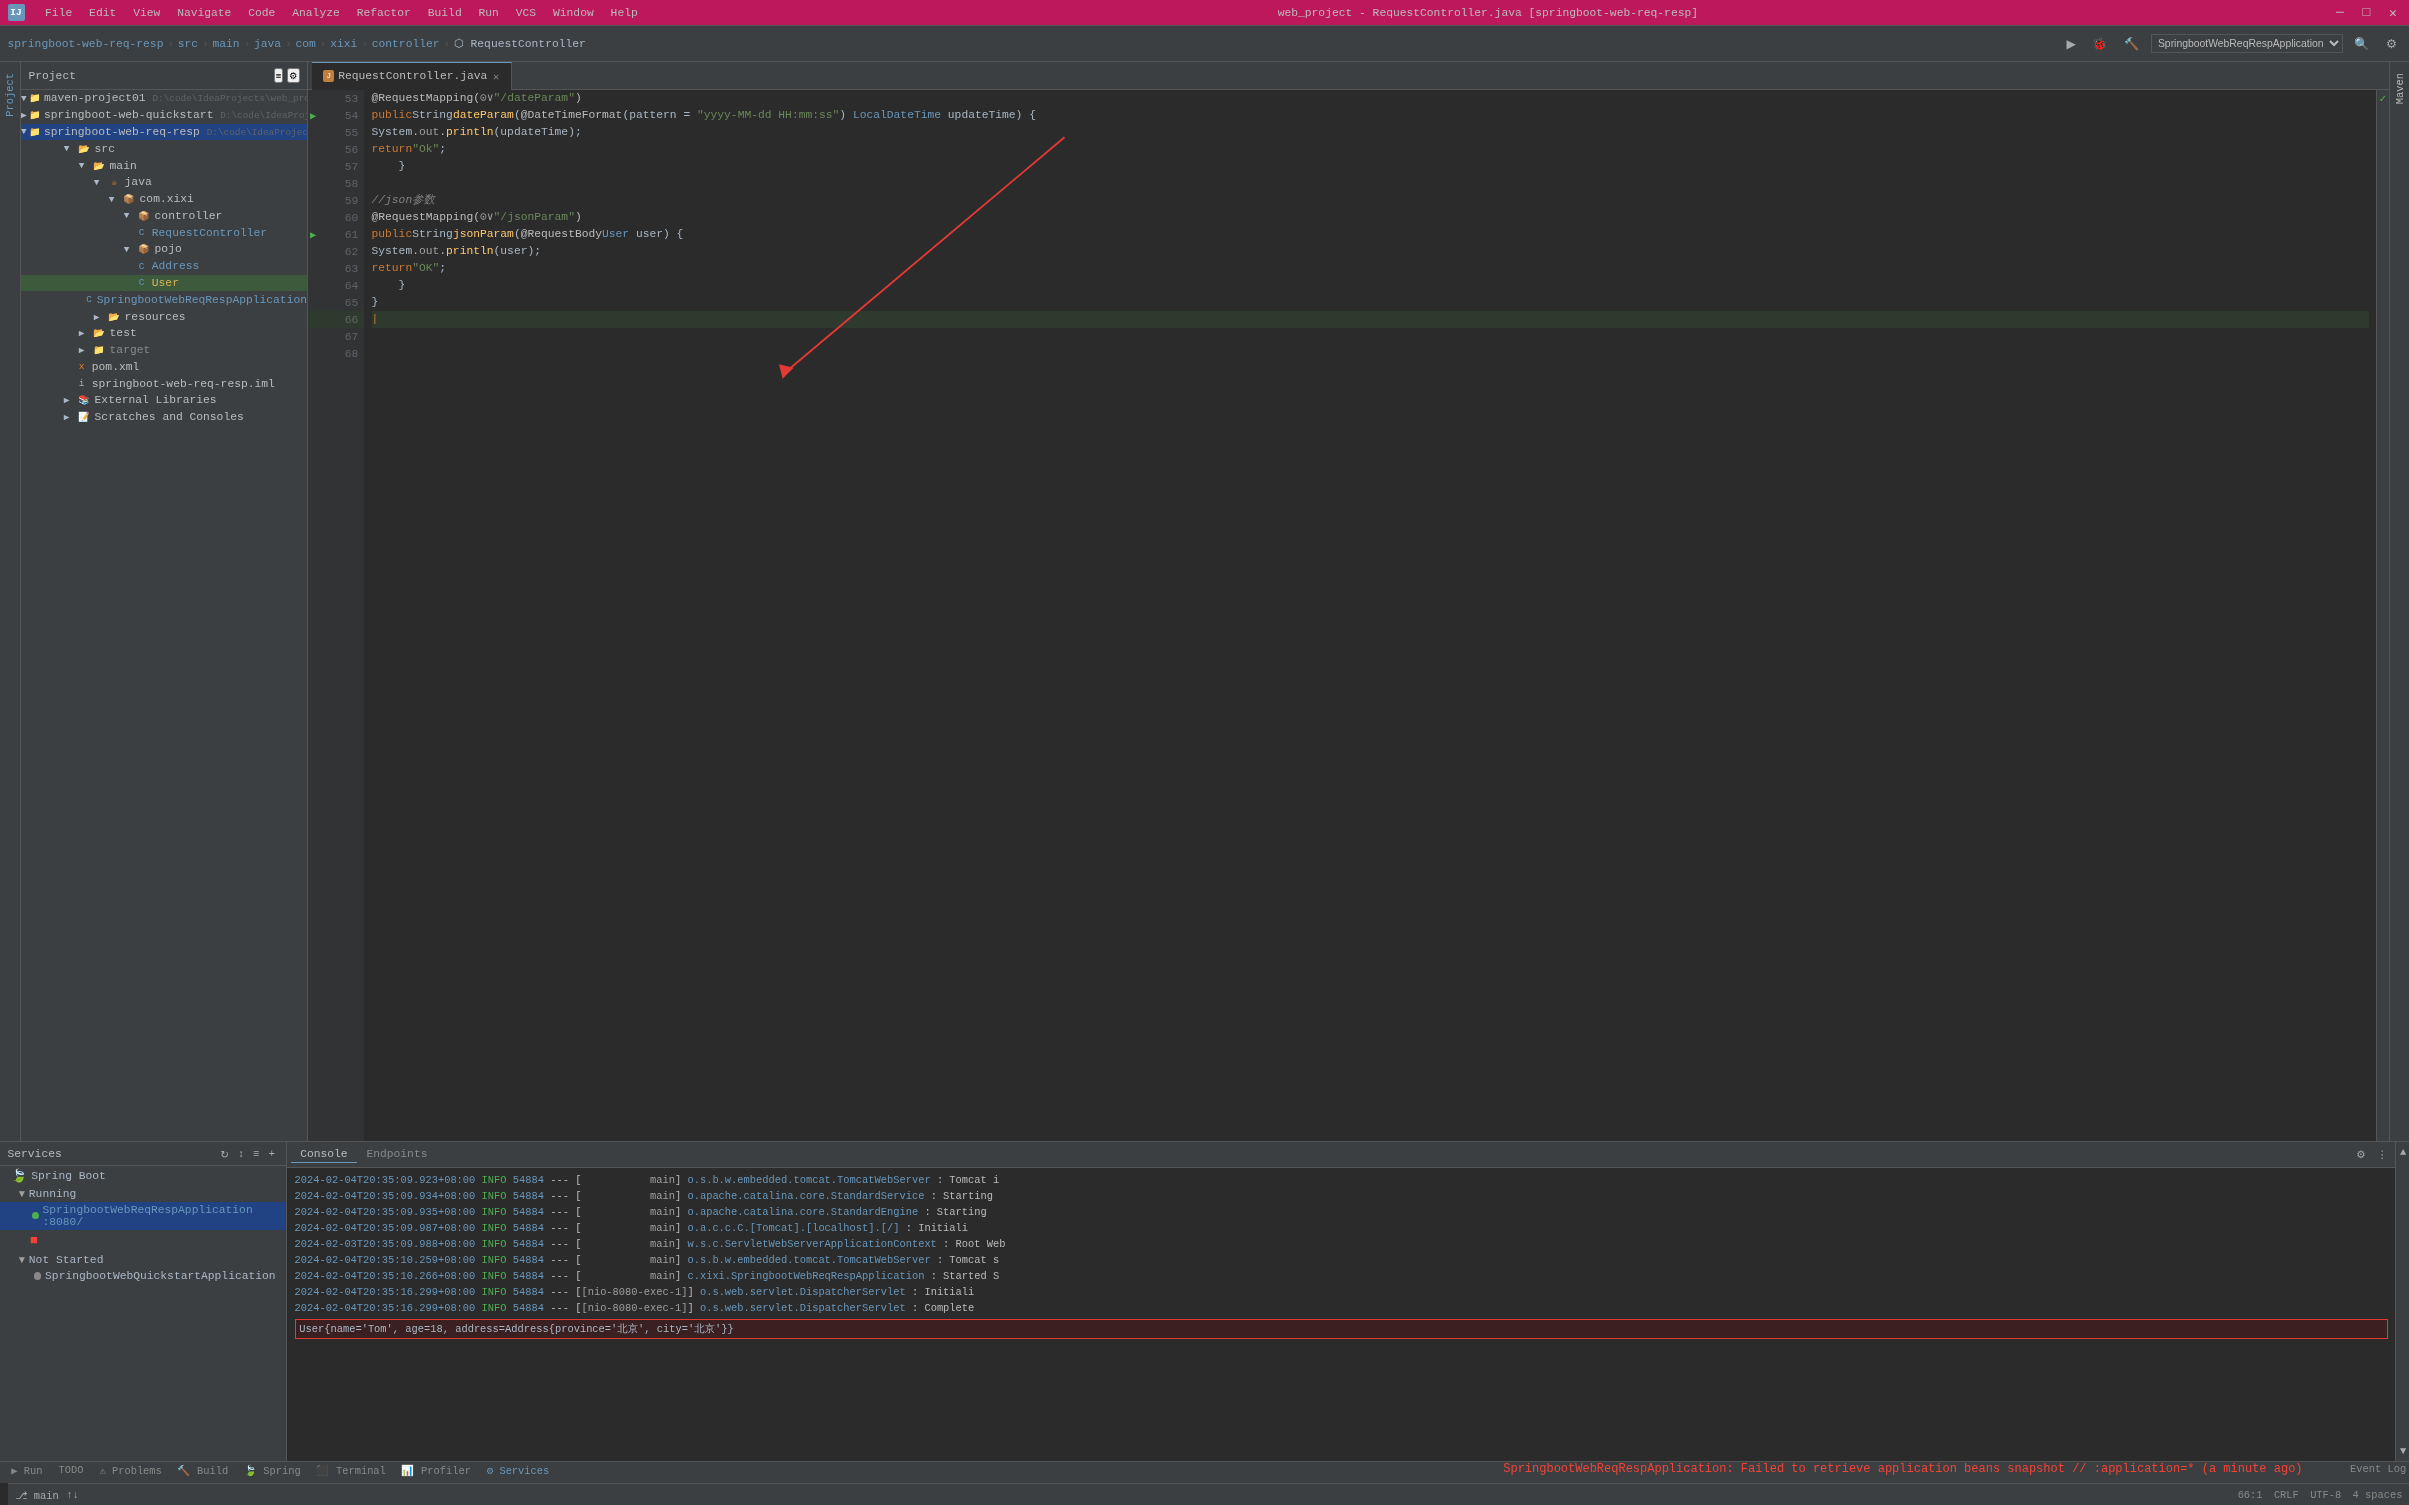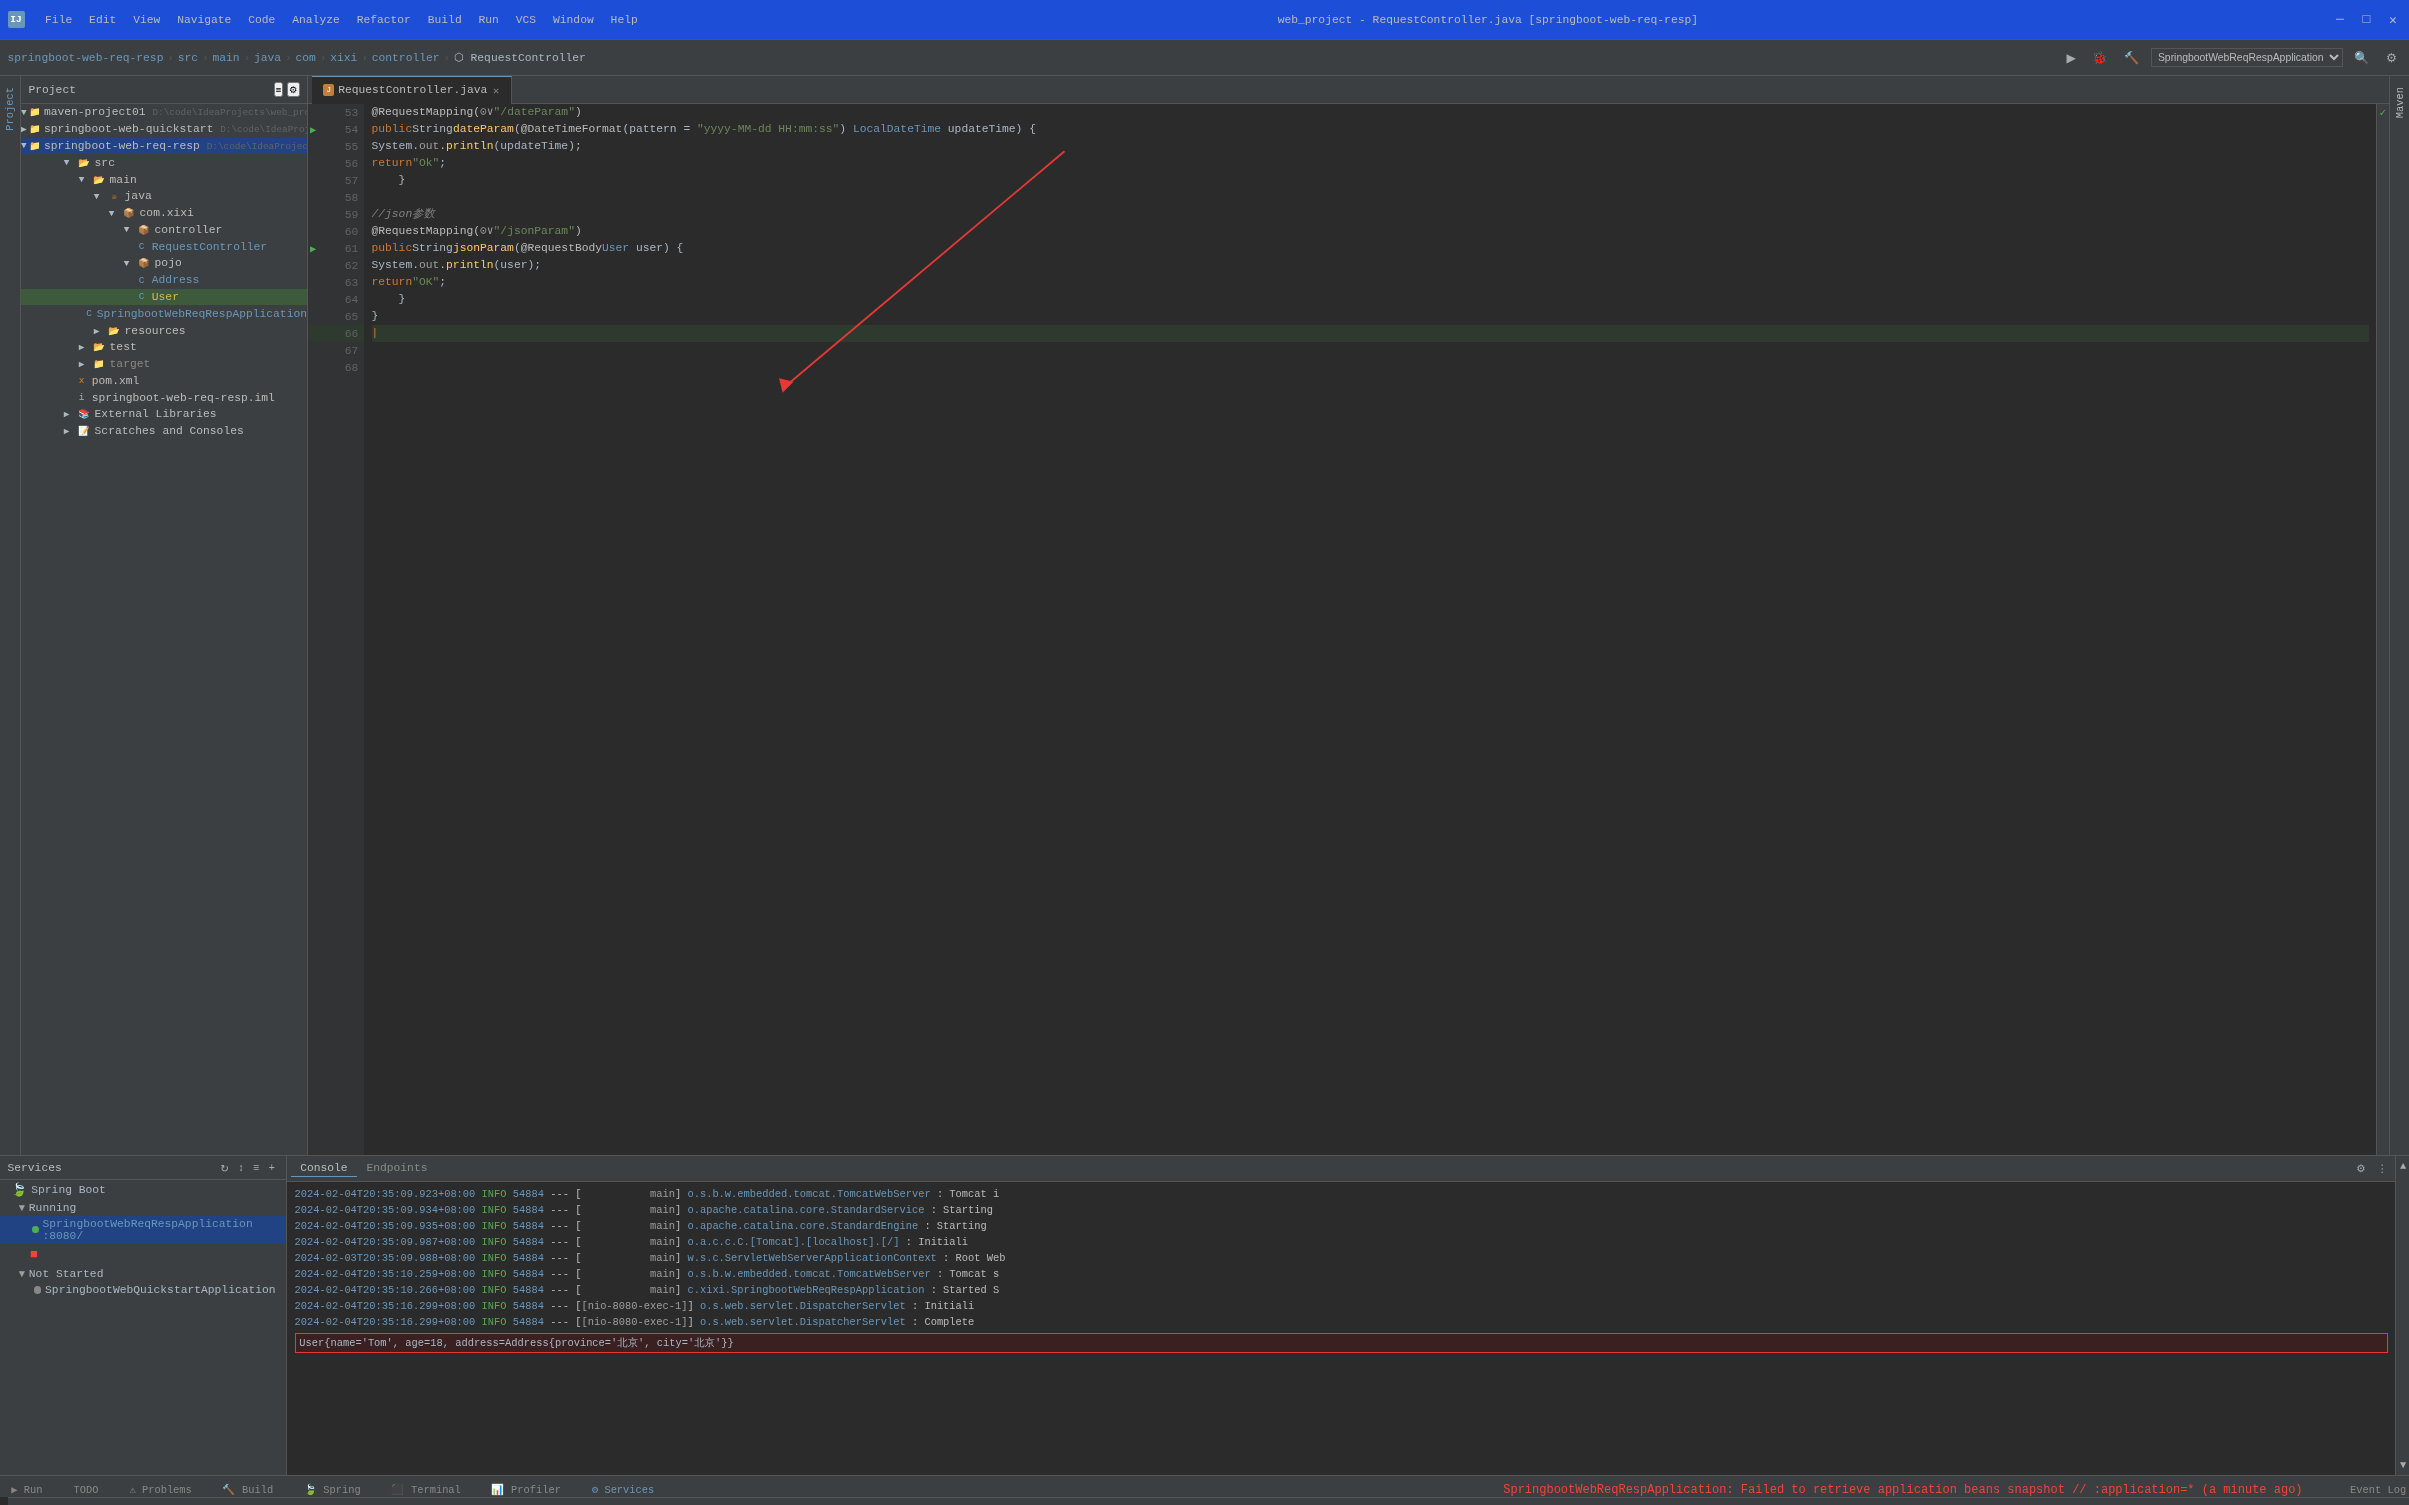--- a/index.html
+++ b/index.html
@@ -1,19 +1,19 @@
 <!DOCTYPE html>
 <html style="font-size:15px"><head>
   <meta charset="utf-8">
   <style>
     * { margin: 0; padding: 0; box-sizing: border-box; }
     body { font-family: 'Courier New', monospace; font-size: 11.3px; background: #2b2b2b; color: #a9b7c6; overflow: hidden; width: 2410px; height: 1506px; }
     
     
-    #titlebar { background: #1d4ed8; height: 40px; display: flex; align-items: center; justify-content: space-between; border-bottom: 0.9px solid #555; padding: 0 7.5px; font-family: Liberation Mono, monospace; }
+    #titlebar { background: #be185d; height: 26px; display: flex; align-items: center; justify-content: space-between; border-bottom: 0.9px solid #555; padding: 0 7.5px; font-family: Liberation Mono, monospace; }
     #titlebar .left { display: flex; align-items: center; gap: 7.5px; }
     #titlebar .menu { display: flex; gap: 1.9px; }
     #titlebar .menu span { padding: 1.9px 7.5px; font-size: 11.3px; color: #bbb; cursor: pointer; }
     #titlebar .title { color: #bbb; font-size: 11.3px; }
     #titlebar .controls { display: flex; gap: 7.5px; }
     #titlebar .controls span { color: #bbb; cursor: pointer; font-size: 13px; padding: 1.9px 5.6px; }
 
     
     #main-layout { display: flex; flex-direction: column; height: calc(100% - 26px); }
     
@@ -86,21 +86,21 @@
 
     
     #statusbar { background: #3c3f41; height: 22.6px; display: flex; align-items: center; justify-content: space-between; padding: 0 7.5px; font-size: 10.4px; color: #888; border-top: 0.9px solid #555; margin-left: 8px; }
     #statusbar .left { display: flex; align-items: center; gap: 7.5px; }
     #statusbar .right { display: flex; align-items: center; gap: 11.3px; }
     
     
     #left-narrow { width: 21px; background: #3c3f41; border-right: 0.9px solid #555; display: flex; flex-direction: column; align-items: center; padding: 3.8px 0; gap: 3.8px; }
     
     
-    #bottom-status-tabs { display: flex; align-items: flex-end; height: 22.6px; background: #3c3f41; border-top: 0.9px solid #555; padding: 0 3.8px; gap: 16px; overflow: hidden; }
+    #bottom-status-tabs { display: flex; align-items: flex-start; height: 22.6px; background: #3c3f41; border-top: 0.9px solid #555; padding: 0 3.8px; gap: 1px; overflow: hidden; }
     .bst { padding: 1.9px 7.5px; font-size: 10.4px; color: #888; cursor: pointer; }
     .bst.active { color: #6897bb; }
 
     
     .arrow-overlay { position: absolute; top: 0; left: 0; width: 100%; height: 100%; pointer-events: none; }
     
     .gutter { width: 56px; background: #313335; flex-shrink: 0; display: flex; flex-direction: column; }
     .gutter-line { height: 17px; display: flex; align-items: center; justify-content: flex-end; padding-right: 5.6px; font-size: 11.3px; color: #606366; position: relative; }
     .gutter-line .run-icon { color: #4caf50; font-size: 10.4px; position: absolute; left: 1.9px; }
   </style>

